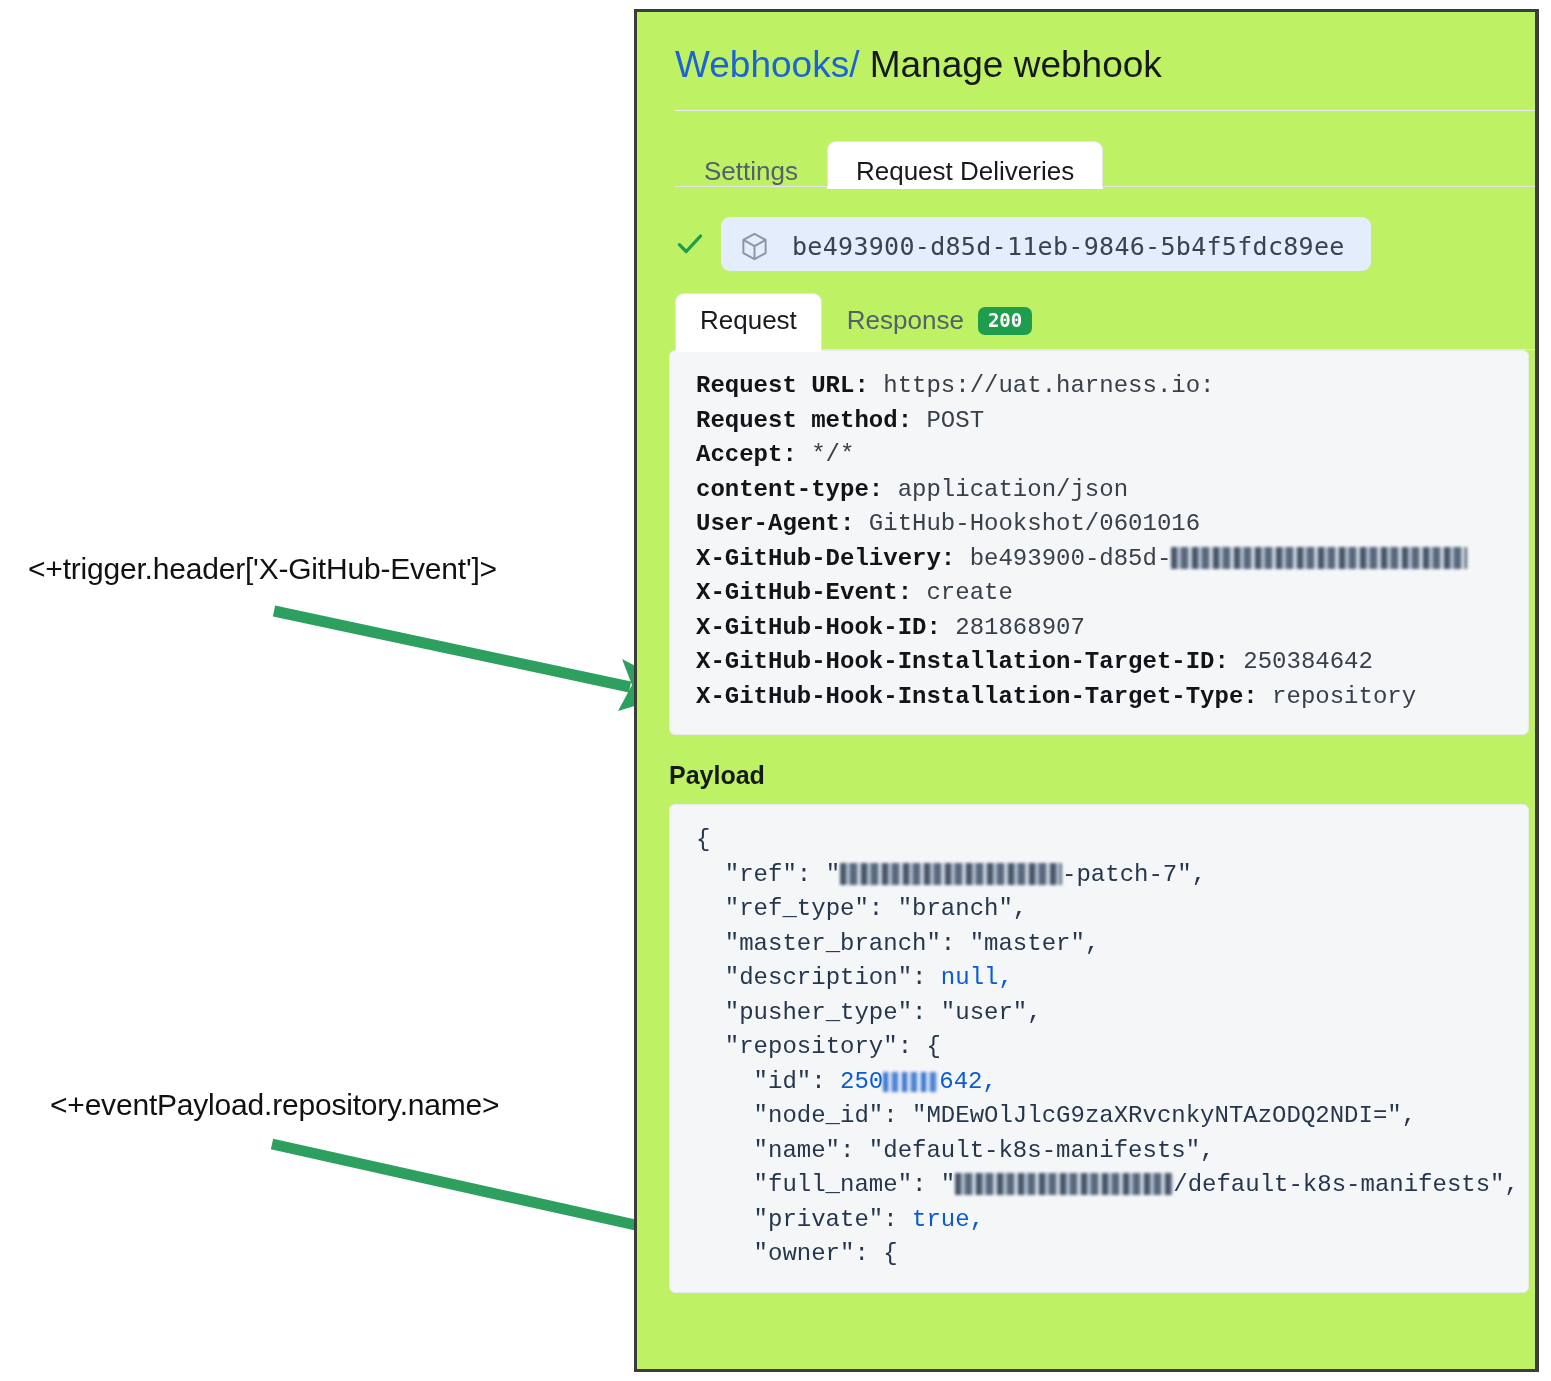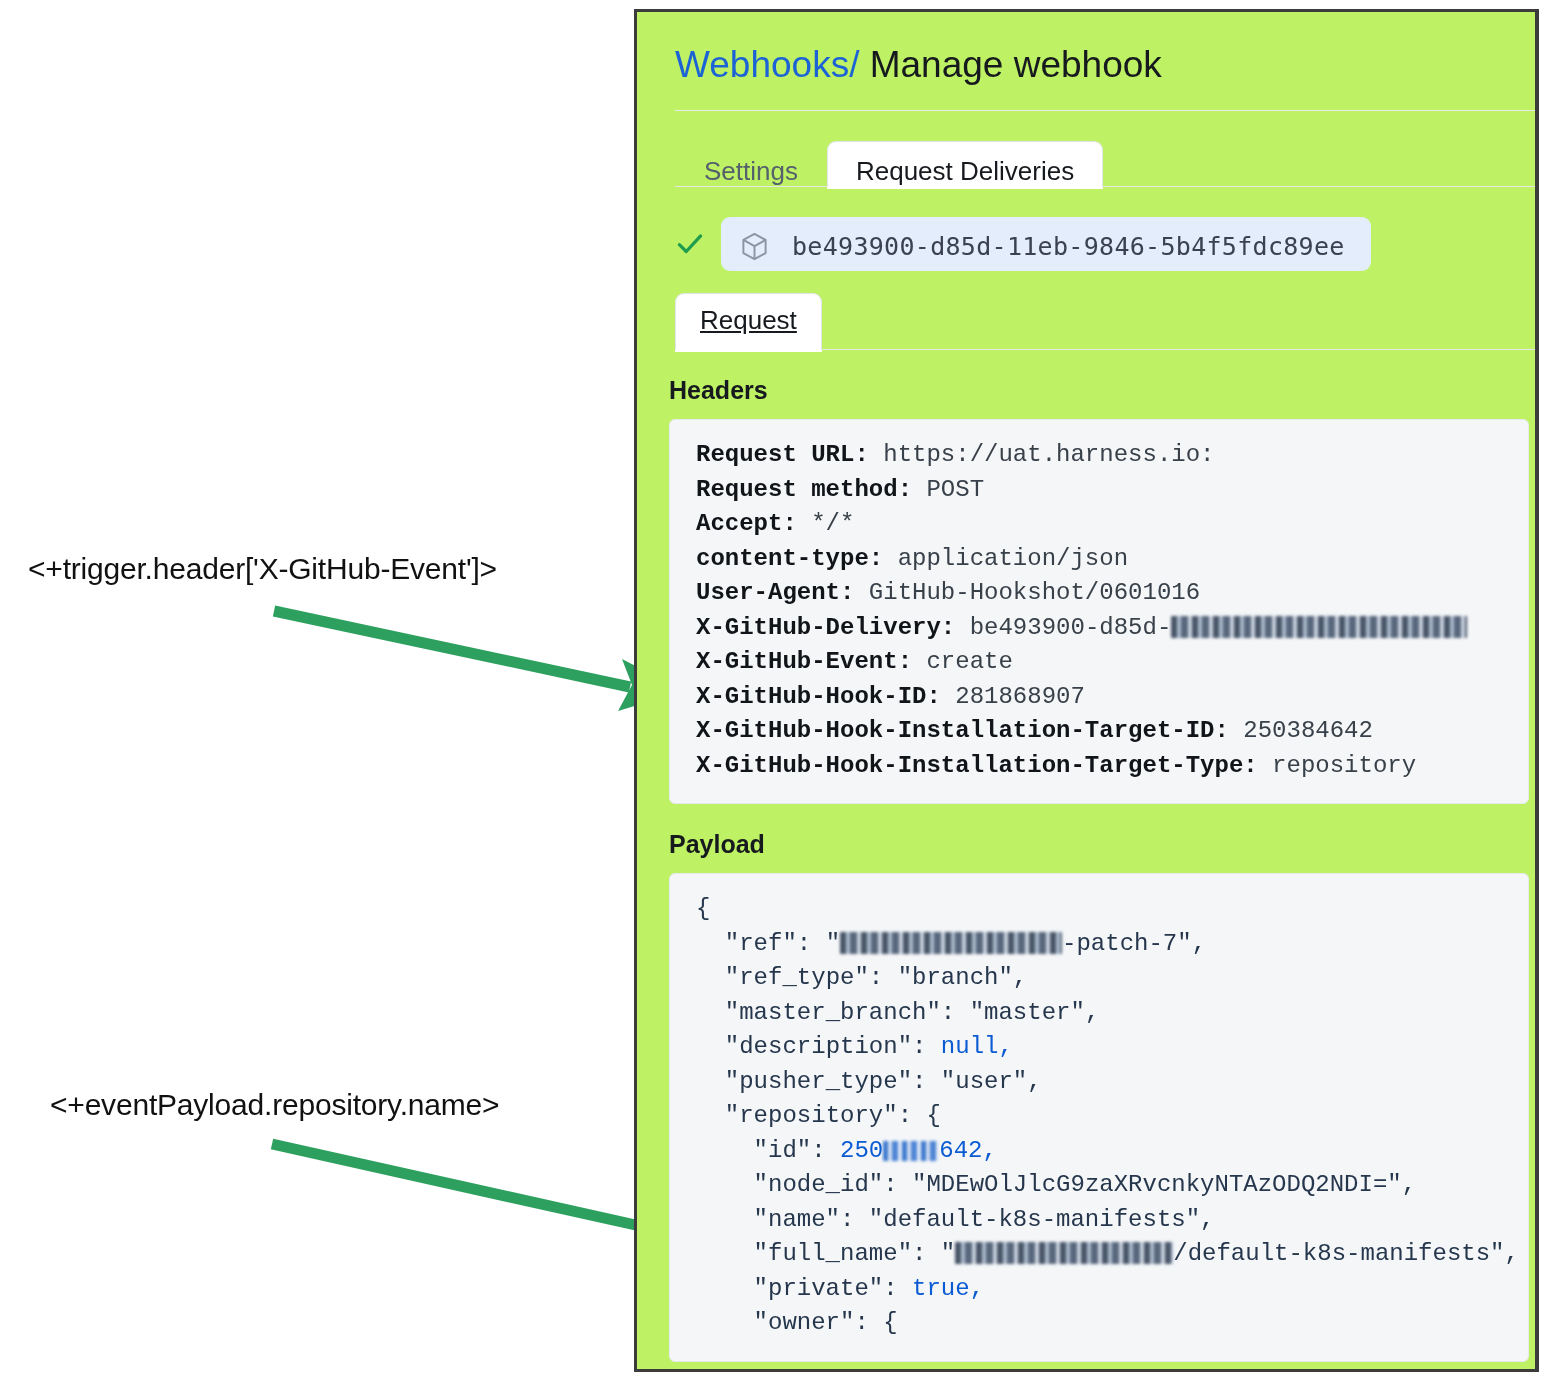--- a/index.html
+++ b/index.html
@@ -153,21 +153,20 @@
     display: flex;
     align-items: center;
     gap: 14px;
     font-size: 26px;
     color: #55606d;
     padding: 11px 24px 14px 24px;
     border: 1px solid transparent;
     border-bottom: none;
     cursor: pointer;
     white-space: nowrap;
-    text-decoration: underline;
   }
   .tab-s.active {
     color: #16191d;
     background: #ffffff;
     border-color: #e0e3e8;
     border-radius: 9px 9px 0 0;
     box-shadow: 0 2px 0 0 #ffffff;
   }
   .status-badge {
     font-family: "DejaVu Sans Mono", monospace;
@@ -273,22 +272,25 @@
           <path d="M12 11.7 L12 21.8" fill="none" stroke="#8b95a3" stroke-width="1.5"></path>
         </svg>
         <span class="delivery-guid">be493900-d85d-11eb-9846-5b4f5fdc89ee</span>
       </div>
     </div>
 
     <div class="tabs-secondary">
       <div class="tab-s active">
         <span>Request</span>
       </div>
-    </div>
-
-    <div class="section-title">Headers</div>
+      <div class="tab-s">
+        <span>Response</span>
+        <span class="status-badge">200</span>
+      </div>
+    </div>
+
     <div class="code-block" id="headers-block"><div><span class="hdr-name">Request URL: </span><span class="hdr-val">https://uat.harness.io:</span></div><div><span class="hdr-name">Request method: </span><span class="hdr-val">POST</span></div><div><span class="hdr-name">Accept: </span><span class="hdr-val">*/*</span></div><div><span class="hdr-name">content-type: </span><span class="hdr-val">application/json</span></div><div><span class="hdr-name">User-Agent: </span><span class="hdr-val">GitHub-Hookshot/0601016</span></div><div><span class="hdr-name">X-GitHub-Delivery: </span><span class="hdr-val">be493900-d85d-</span><span class="redacted r-delivery"></span></div><div><span class="hdr-name">X-GitHub-Event: </span><span class="hdr-val">create</span></div><div><span class="hdr-name">X-GitHub-Hook-ID: </span><span class="hdr-val">281868907</span></div><div><span class="hdr-name">X-GitHub-Hook-Installation-Target-ID: </span><span class="hdr-val">250384642</span></div><div><span class="hdr-name">X-GitHub-Hook-Installation-Target-Type: </span><span class="hdr-val">repository</span></div></div>
 
     <div class="section-title">Payload</div>
     <div class="code-block" id="payload-block"><div class="j-punc">{</div><div><span>  </span><span class="j-key">"ref": </span><span class="j-str">"</span><span class="redacted r-ref"></span><span class="j-str">-patch-7",</span></div><div><span>  </span><span class="j-key">"ref_type": </span><span class="j-str">"branch",</span></div><div><span>  </span><span class="j-key">"master_branch": </span><span class="j-str">"master",</span></div><div><span>  </span><span class="j-key">"description": </span><span class="j-lit">null,</span></div><div><span>  </span><span class="j-key">"pusher_type": </span><span class="j-str">"user",</span></div><div><span>  </span><span class="j-key">"repository": </span><span class="j-punc">{</span></div><div><span>    </span><span class="j-key">"id": </span><span class="j-num">250</span><span class="redacted r-id"></span><span class="j-num">642,</span></div><div><span>    </span><span class="j-key">"node_id": </span><span class="j-str">"MDEwOlJlcG9zaXRvcnkyNTAzODQ2NDI=",</span></div><div><span>    </span><span class="j-key">"name": </span><span class="j-str">"default-k8s-manifests",</span></div><div><span>    </span><span class="j-key">"full_name": </span><span class="j-str">"</span><span class="redacted r-fullname"></span><span class="j-str">/default-k8s-manifests",</span></div><div><span>    </span><span class="j-key">"private": </span><span class="j-lit">true,</span></div><div><span>    </span><span class="j-key">"owner": </span><span class="j-punc">{</span></div></div>
 
   </div>
 </div>
 
 </body></html>

